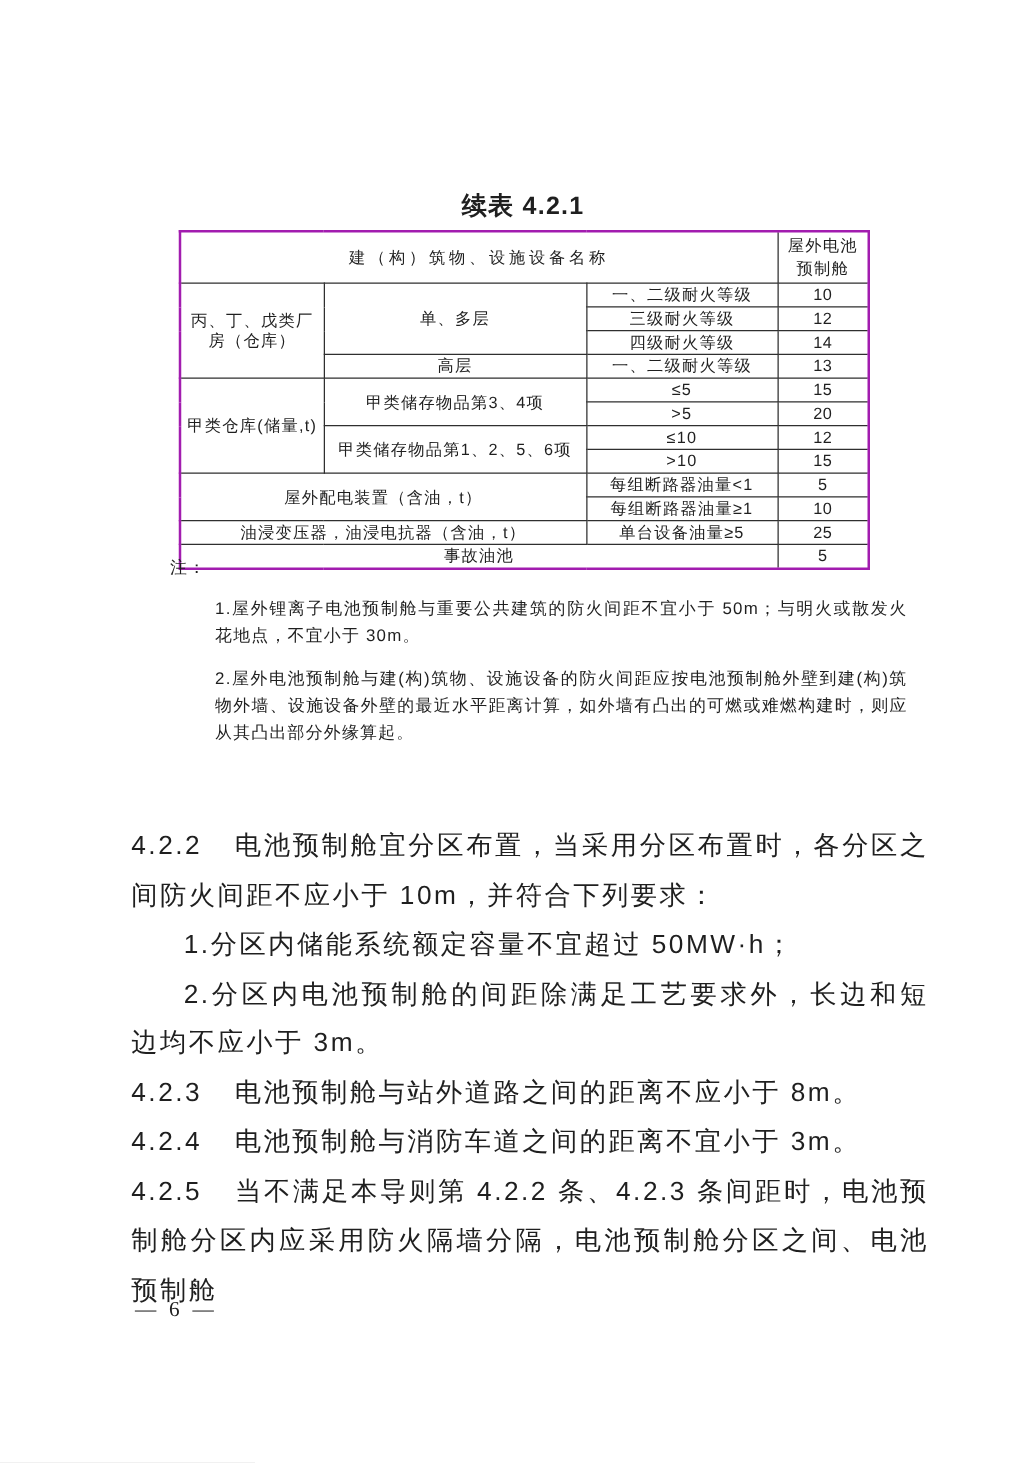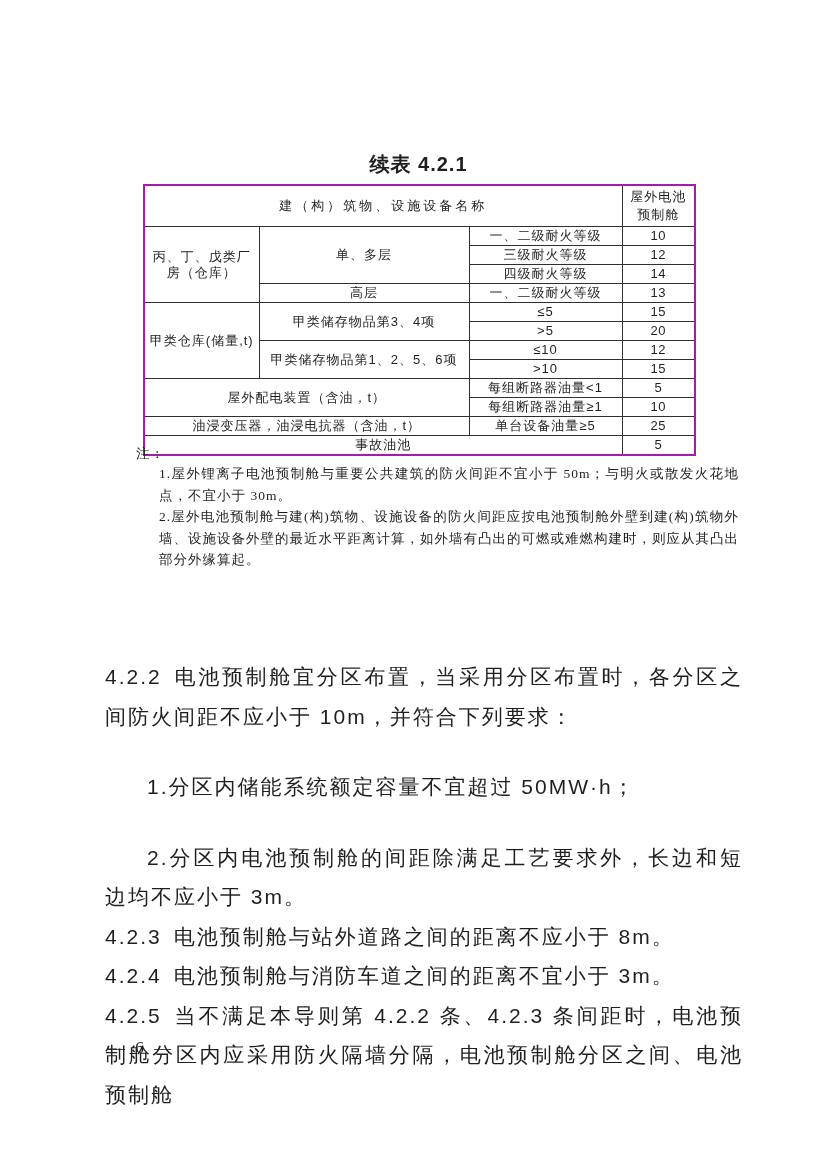--- a/index.html
+++ b/index.html
@@ -41,31 +41,31 @@
   
   .notes-label {
     position:absolute; top:445px; left:136px;
     font-size:13.5px; letter-spacing:1px;
   }
   .notes {
     position:absolute; top:463px; left:159px; width:580px;
     font-size:13.5px; line-height:21.5px; letter-spacing:1px;
     text-align:justify;
   }
-  .note-item { margin:0;font-family:Liberation Serif, serif; }
+  .note-item { margin:13px; }
 
   
   .clauses {
     position:absolute; top:657px; left:105px; width:638px;
     font-size:21px; line-height:39.5px; letter-spacing:2px;
     text-align:justify;
   }
   p.clause { margin:0; }
-  p.clause.sub { text-indent:2em;margin-top:31px; }
-  .cnum { margin-right:12px; }
+  p.clause.sub { text-indent:2em; }
+  .cnum { margin-right:26px; }
   .cnum:empty { margin:0; display:none; }
 
   
   .footer {
     position:absolute; top:1038px; left:108px;
     font-size:17px; letter-spacing:3px;
     font-family:"Liberation Serif","DejaVu Serif",serif;
   }
 </style>
 </head>

